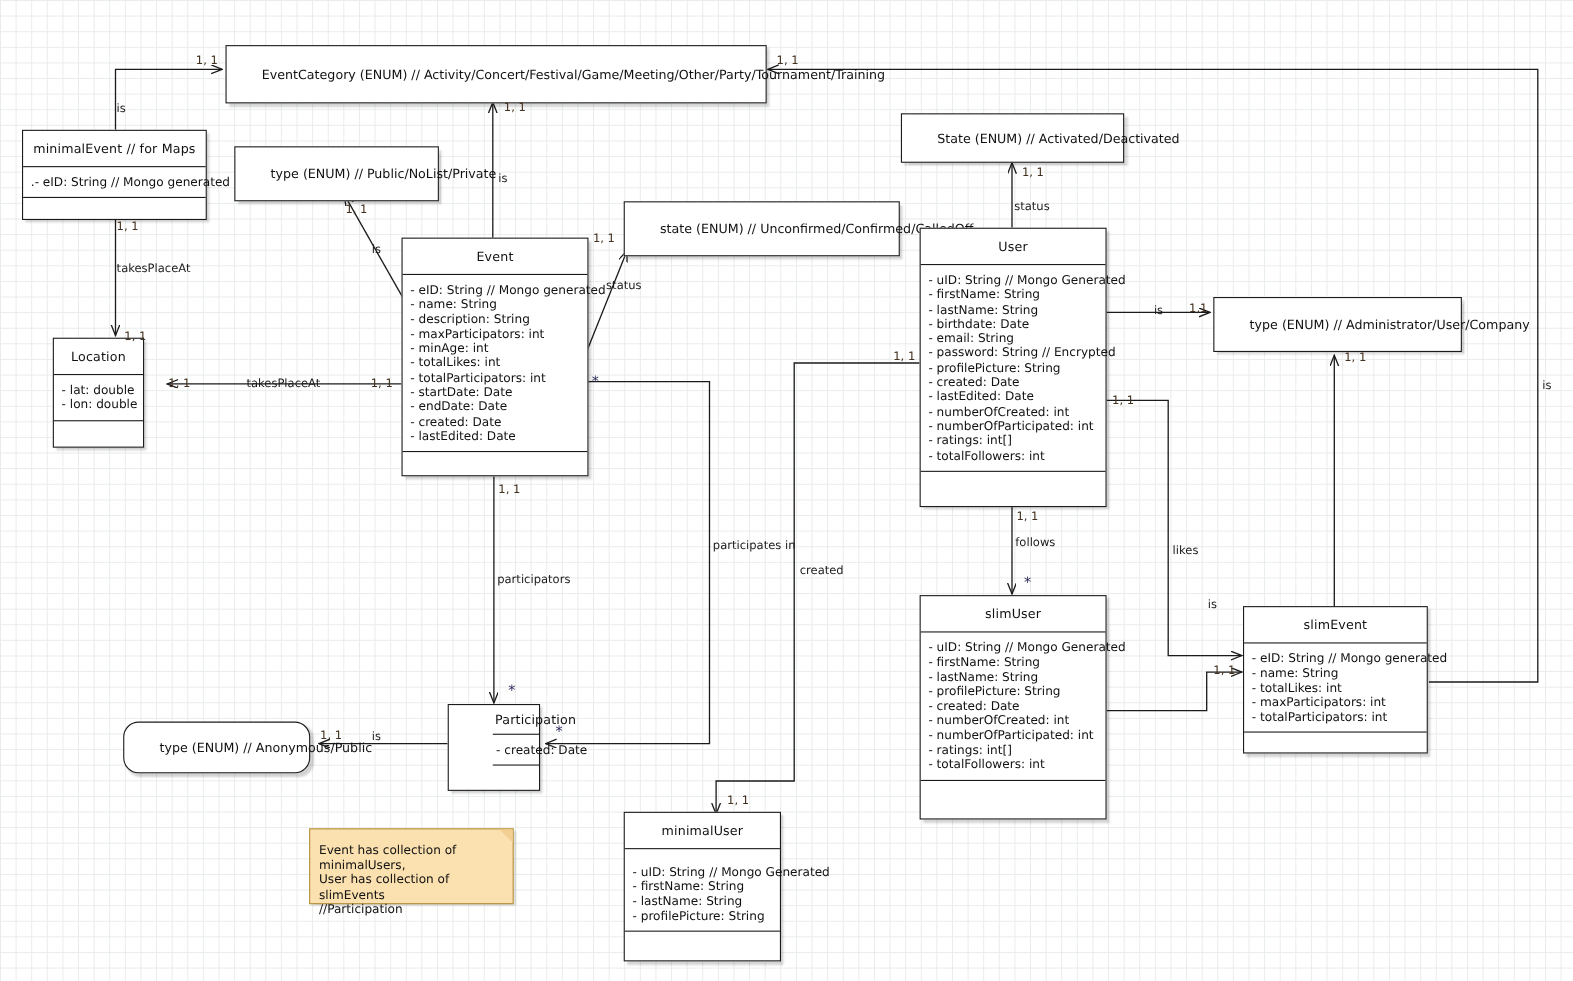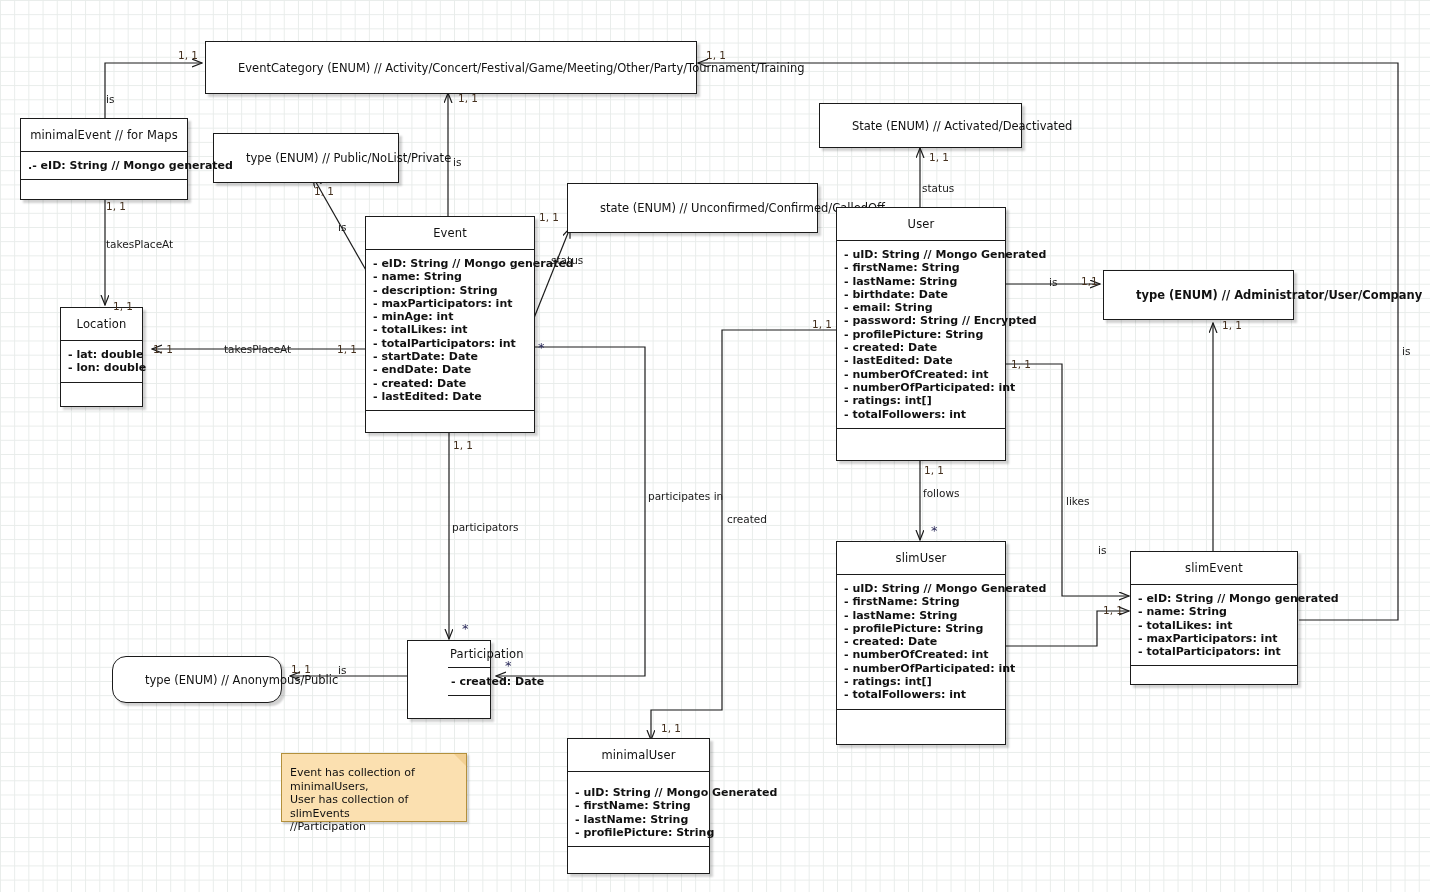--- a/index.html
+++ b/index.html
@@ -40,21 +40,20 @@
     letter-spacing: 0.15px;
   }
   .uml-sep {
     border-top: 1.3px solid #1b1b1b;
   }
   .uml-attrs {
     padding: 7px 6px 7px 7px;
     font-size: 11px;
     color: #111111;
     line-height: 13.3px;
-    font-weight: bold;
   }
   .uml-attrs div { white-space: nowrap; }
   .uml-foot {
     height: 18px;
   }
   .enum-box {
     position: absolute;
     background: #ffffff;
     border: 1.3px solid #1b1b1b;
     box-shadow: 3px 3px 2px rgba(0,0,0,0.18);
@@ -173,38 +172,38 @@
   </div>
 
   <div class="enum-box" style="left:567px; top:183px; width:251px; height:50px;">
     <span class="enum-label">state (ENUM) // Unconfirmed/Confirmed/CalledOff</span>
   </div>
 
   <div class="enum-box" style="left:819px; top:103px; width:203px; height:45px;">
     <span class="enum-label">State (ENUM) // Activated/Deactivated</span>
   </div>
 
-  <div class="enum-box" style="left:1103px; top:270px; width:191px; height:50px;font-weight:bold;">
+  <div class="enum-box" style="left:1103px; top:270px; width:226px; height:50px;">
     <span class="enum-label">type (ENUM) // Administrator/User/Company</span>
   </div>
 
   <div class="enum-box" style="left:112px; top:656px; width:170px; height:47px;border-radius:14px;">
     <span class="enum-label">type (ENUM) // Anonymous/Public</span>
   </div>
 
   <div class="uml-box" style="left:20px; top:118px; width:168px; height:82px;">
     <div class="uml-title">minimalEvent // for Maps</div>
     <div class="uml-sep"></div>
     <div class="uml-attrs">
       <div>.- eID: String // Mongo generated</div>
     </div>
     <div class="uml-sep uml-foot"></div>
   </div>
 
-  <div class="uml-box" style="left:60px; top:307px; width:83px; height:100px;">
+  <div class="uml-box" style="left:48px; top:307px; width:83px; height:100px;">
     <div class="uml-title">Location</div>
     <div class="uml-sep"></div>
     <div class="uml-attrs">
       <div>- lat: double</div>
       <div>- lon: double</div>
     </div>
     <div class="uml-sep uml-foot"></div>
   </div>
 
   <div class="uml-box" style="left:365px; top:216px; width:170px; height:217px;">

